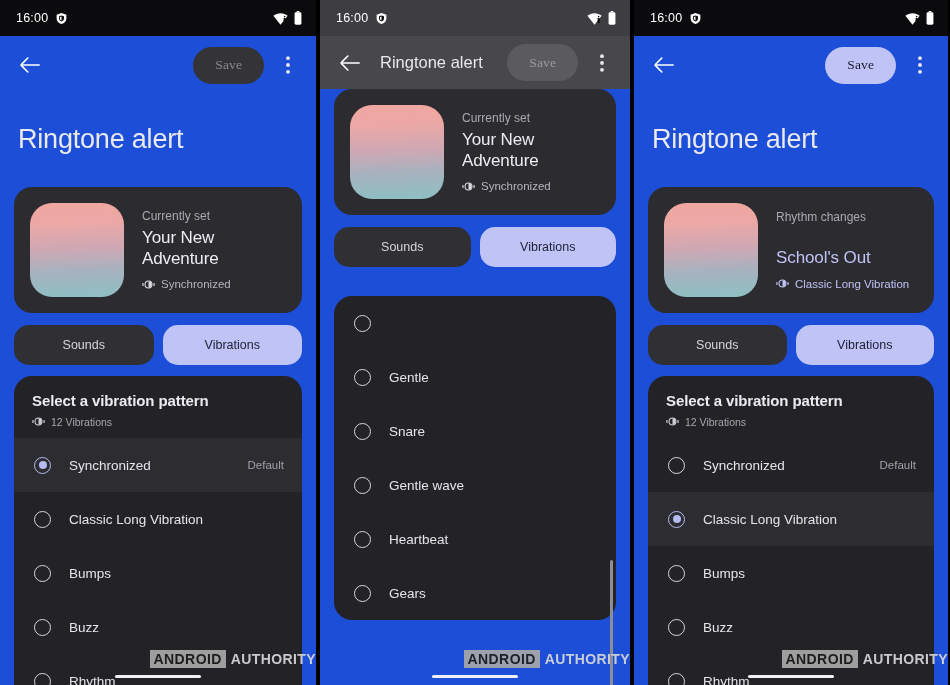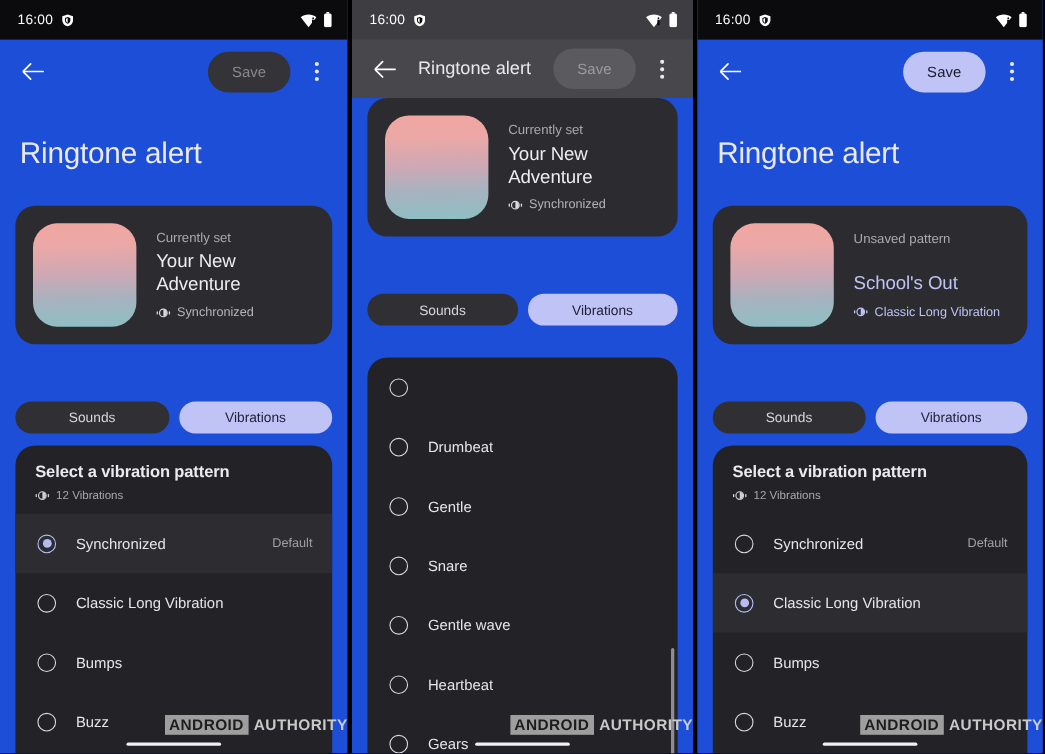--- a/index.html
+++ b/index.html
@@ -77,21 +77,21 @@
     white-space: nowrap;
     flex: 1 1 auto;
   }
   .appbar-spacer { flex: 1 1 auto; }
   .save-btn {
     height: 37px;
     min-width: 70px;
     padding: 0 22px;
     border-radius: 20px;
     border: none;
-    font-family: Liberation Sans, sans-serif;
+    font-family: Liberation Serif, serif;
     font-size: 13.5px;
     display: flex; align-items: center; justify-content: center;
     flex: 0 0 auto;
     letter-spacing: .1px;
   }
   .save-btn.disabled { background: #333338; color: #88888e; }
   .phone.p2 .save-btn.disabled { background: #5a5a5f; color: #9a9aa0; }
   .save-btn.enabled { background: #bfc3f5; color: #1b1b2e; }
   .ico-kebab { width: 4px; height: 18px; display:block; }
 
@@ -158,27 +158,26 @@
   .ico-vibration { width: 13px; height: 13px; display: block; flex: 0 0 auto; }
 
   
   .segments {
     display: flex;
     gap: 9px;
     margin-top: 12px;
   }
   .seg {
     flex: 1 1 0;
-    height: 29px;
+    height: 40px;
     border-radius: 15px;
     display: flex; align-items: center; justify-content: center;
     font-size: 12.5px;
     border: none;
     font-family: "Liberation Sans", sans-serif;
-    margin-top: 40px;
   }
   .seg.inactive { background: #303034; color: #d5d5da; }
   .seg.active { background: #bfc3f5; color: #22223a; }
 
   
   .list-card {
     background: #232327;
     border-radius: 18px;
     margin-top: 11px;
     overflow: hidden;
@@ -491,24 +490,20 @@
         <div class="scrolled-wrap">
           <div class="clip-top">
             <div class="vib-item"></div>
           </div>
           <div class="list-card scrolled">
             <div class="vib-item">
               <div class="radio"></div>
             </div>
             <div class="vib-item">
               <div class="radio"></div>
-              <div class="vib-label">Drumbeat</div>
-            </div>
-            <div class="vib-item">
-              <div class="radio"></div>
               <div class="vib-label">Gentle</div>
             </div>
             <div class="vib-item">
               <div class="radio"></div>
               <div class="vib-label">Snare</div>
             </div>
             <div class="vib-item">
               <div class="radio"></div>
               <div class="vib-label">Gentle wave</div>
             </div>
@@ -577,21 +572,21 @@
               <circle cx="2" cy="15.8" r="1.9" fill="#e9e9ee"></circle>
             </svg>
           </span>
         </button>
       </div>
       <div class="body">
         <h1 class="page-title">Ringtone alert</h1>
         <div class="current-card">
           <div class="thumb"></div>
           <div class="cc-text">
-            <div class="cc-label">Unsaved pattern</div>
+            <div class="cc-label">Rhythm changes</div>
             <div class="cc-name accent">School's Out</div>
             <div class="cc-vib">
               <span style="display: flex; color: rgb(191, 195, 245);">
                 <svg class="ico-vibration" viewBox="0 0 24 24" aria-hidden="true">
                   <circle cx="12" cy="12" r="6.4" fill="none" stroke="currentColor" stroke-width="2"></circle>
                   <path d="M12 6.2a5.8 5.8 0 0 1 0 11.6z" fill="currentColor"></path>
                   <rect x="0.6" y="9.2" width="2.3" height="5.6" rx="1.1" fill="currentColor"></rect>
                   <rect x="21.1" y="9.2" width="2.3" height="5.6" rx="1.1" fill="currentColor"></rect>
                 </svg>
               </span>

